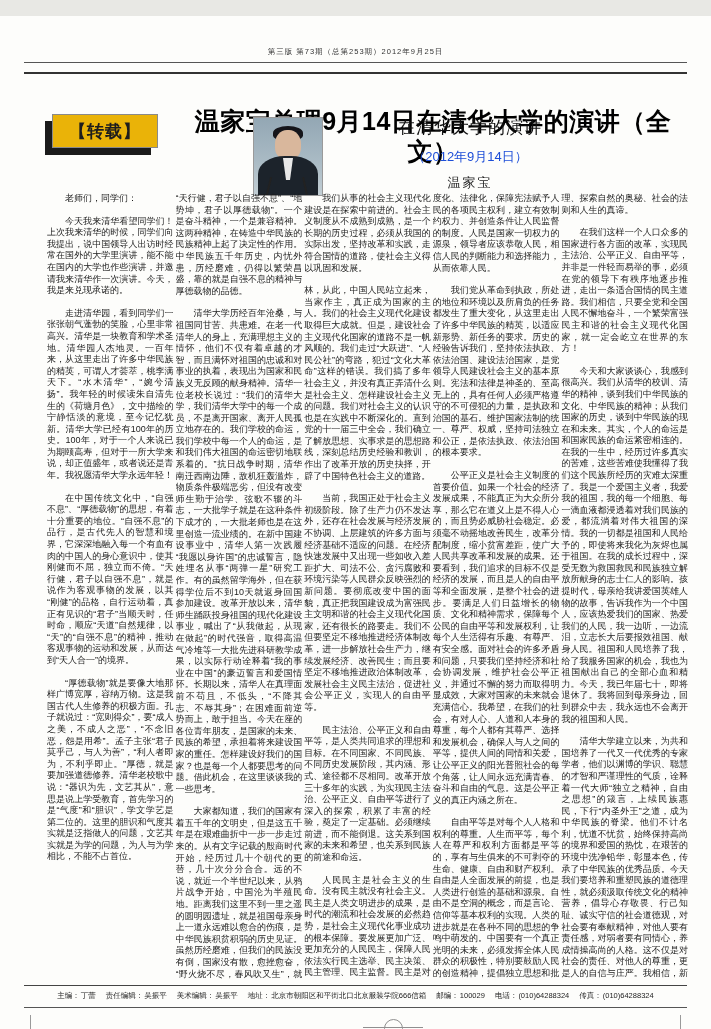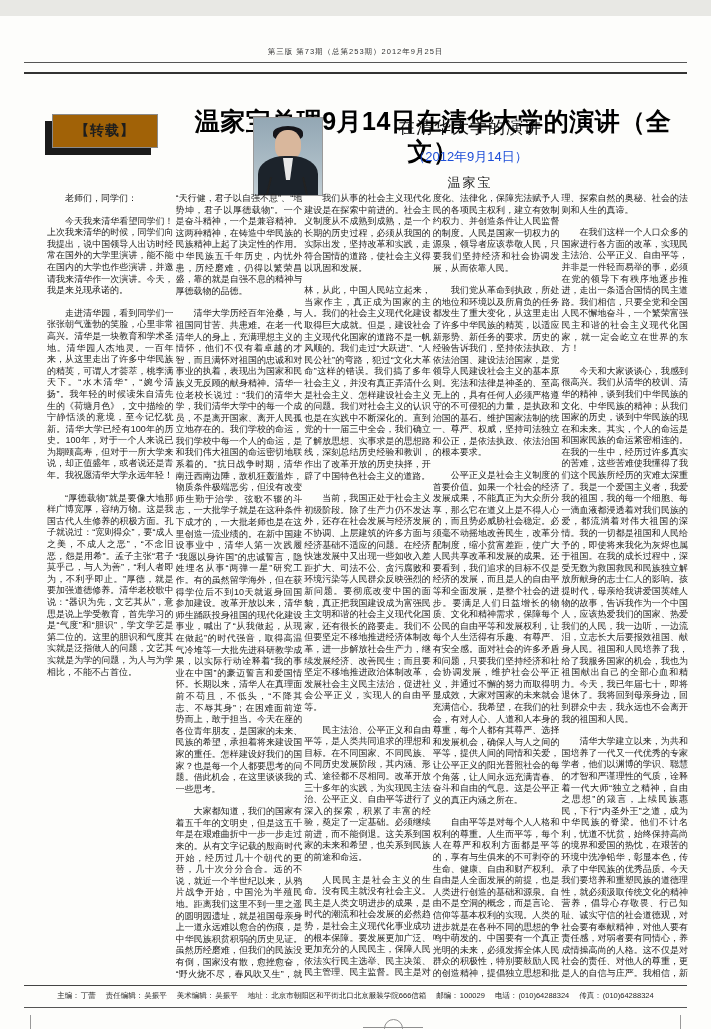--- a/index.html
+++ b/index.html
@@ -11,24 +11,24 @@
   
   .issue-line{
     position:absolute;top:31px;left:0;right:0;text-align:center;
     font-size:7.5px;color:#333;letter-spacing:1px;
   }
   .rule-a{position:absolute;top:46px;left:24px;right:24px;border-top:1px solid #555;}
   .rule-b{position:absolute;top:56px;left:24px;right:24px;border-top:2px solid #333;}
   
   .reprint-tag{
     position:absolute;left:52px;top:98px;width:104px;height:32px;
-    background:#a16207;border:1px solid #8a8a8a;
+    background:#eab308;border:1px solid #8a8a8a;
     box-shadow:-7px 7px 0 #1b1b1b;
     display:flex;align-items:center;justify-content:center;
-    font-size:14px;font-weight:bold;color:#1d1d1d;letter-spacing:1px;
+    font-size:17px;font-weight:bold;color:#1d1d1d;letter-spacing:1px;
   }
   .main-title{
     position:absolute;left:172px;top:90px;width:522px;margin:0;
     text-align:center;font-size:25px;font-weight:bold;color:#000;
     letter-spacing:.5px;line-height:1.2;
   }
   .photo{
     position:absolute;left:253px;top:101px;width:68px;height:77px;
     background:linear-gradient(180deg,#93a7b4 0%,#a9bac4 55%,#c2ced4 100%);
     overflow:hidden;border:1px solid #9a9a9a;
@@ -101,36 +101,37 @@
     <div class="subtitle">在清华大学的演讲</div>
     <div class="dateline">（2012年9月14日）</div>
     <div class="author">温家宝</div>
   </div>
 
   <main class="columns">
       <div class="col">
         <p class="para indent">老师们，同学们：</p>
         <p class="para indent">今天我来清华看望同学们！上次我来清华的时候，同学们向我提出，说中国领导人出访时经常在国外的大学里演讲，能不能在国内的大学也作些演讲，并邀请我来清华作一次演讲。今天，我是来兑现承诺的。</p>
         <p class="para indent">走进清华园，看到同学们一张张朝气蓬勃的笑脸，心里非常高兴。清华是一块教育和学术圣地。清华园人杰地灵。一百年来，从这里走出了许多中华民族的精英，可谓人才荟萃，桃李满天下。“水木清华”，“婉兮清扬”。我年轻的时候读朱自清先生的《荷塘月色》，文中描绘的宁静恬淡的意境，至今记忆犹新。清华大学已经有100年的历史。100年，对于一个人来说已为期颐高寿，但对于一所大学来说，却正值盛年，或者说还是青年。我祝愿清华大学永远年轻！</p>
+        <p class="para indent">在中国传统文化中，“自强不息”、“厚德载物”的思想，有着十分重要的地位。“自强不息”的品行，是古代先人的智慧和境界，它深深地融入每一个有血有肉的中国人的身心意识中，使其刚健而不屈，独立而不倚。“天行健，君子以自强不息”，就是说作为客观事物的发展，以其“刚健”的品格，自行运动着，真正有见识的“君子”当顺天时，任时命，顺应“天道”自然规律，以“天”的“自强不息”的精神，推动客观事物的运动和发展，从而达到“天人合一”的境界。</p>
         <p class="para indent">“厚德载物”就是要像大地那样广博宽厚，容纳万物。这是我国古代人生修养的积极方面。孔子就说过：“宽则得众”，要“成人之美，不成人之恶”，“不念旧恶，怨是用希”。孟子主张“君子莫乎己，与人为善”，“利人者即为，不利乎即止。”厚德，就是要加强道德修养。清华老校歌中说：“器识为先，文艺其从”，意思是说上学受教育，首先学习的是“气度”和“胆识”，学文学艺是第二位的。这里的胆识和气度其实就是泛指做人的问题，文艺其实就是为学的问题，为人与为学相比，不能不占首位。</p>
       </div>
       <div class="col">
         <p class="para">“天行健，君子以自强不息”、“地势坤，君子以厚德载物”。一个是奋斗精神，一个是兼容精神。这两种精神，在铸造中华民族的民族精神上起了决定性的作用。中华民族五千年历史，内忧外患，历经磨难，仍得以繁荣昌盛，靠的就是自强不息的精神与厚德载物的品德。</p>
         <p class="para indent">清华大学历经百年沧桑，与祖国同甘苦、共患难。在老一代清华人的身上，充满理想主义的情怀，他们不仅有着卓越的才智，而且满怀对祖国的忠诚和对事业的执着，表现出为国家和民族义无反顾的献身精神。清华一位老校长说过：“我们的清华大学，我们清华大学中的每一个成员，不是离开国家、离开人民孤立地存在的。我们学校的命运，我们学校中每一个人的命运，是和我们伟大祖国的命运密切地联系着的。”抗日战争时期，清华南迁西南边陲，敌机狂轰滥炸，物质条件极端恶劣，但没有改变师生勤于治学、弦歌不辍的斗志，一大批学子就是在这种条件下成才的，一大批老师也是在这里创造一流业绩的。在新中国建设事业中，清华人第一次践履“我愿以身许国”的忠诚誓言，隐姓埋名从事“两弹一星”研究工作。有的虽然留学海外，但在获得学位后不到10天就返身回国参加建设。改革开放以来，清华师生踊跃投身祖国的现代化建设事业，喊出了“从我做起，从现在做起”的时代强音，取得高温气冷堆等一大批先进科研教学成果，以实际行动诠释着“我的事业在中国”的豪迈誓言和爱国情怀。长期以来，清华人在真理面前不苟且，不低头，“不降其志、不辱其身”；在困难面前逆势而上，敢于担当。今天在座的各位青年朋友，是国家的未来、民族的希望，承担着将来建设国家的重任。怎样建设好我们的国家？也是每一个人都要思考的问题。借此机会，在这里谈谈我的一些思考。</p>
         <p class="para indent">大家都知道，我们的国家有着五千年的文明史，但是这五千年是在艰难曲折中一步一步走过来的。从有文字记载的殷商时代开始，经历过几十个朝代的更替，几十次分分合合。远的不说，就近一个半世纪以来，从鸦片战争开始，中国沦为半殖民地。距离我们这里不到一里之遥的圆明园遗址，就是祖国母亲身上一道永远难以愈合的伤痕，是中华民族积贫积弱的历史见证。虽然历经磨难，但我们的民族没有倒，国家没有散，愈挫愈奋，“野火烧不尽，春风吹又生”，就是因为我们有着“自强不息，厚德载物”的伟大民族精神。新中国的建立，彻底结束了帝国主义、殖民主义势力奴役中国各族人民的历史，实现了国家的统一，使中华民族一洗百年来所蒙受的奇耻大辱而自立于世界民族之</p>
       </div>
       <div class="col">
         <p class="para indent">我们从事的社会主义现代化建设是在探索中前进的。社会主义制度从不成熟到成熟，是一个长期的历史过程，必须从我国的实际出发，坚持改革和实践，走符合国情的道路，使社会主义得以巩固和发展。</p>
         <p class="para">林，从此，中国人民站立起来，当家作主，真正成为国家的主人。我们的社会主义现代化建设取得巨大成就。但是，建设社会主义现代化国家的道路不是一帆风顺的。我们走过“大跃进”、“人民公社”的弯路，犯过“文化大革命”这样的错误。我们搞了多年社会主义，并没有真正弄清什么是社会主义、怎样建设社会主义的问题。我们对社会主义的认识也是在实践中不断深化的。直到党的十一届三中全会，我们确立了解放思想、实事求是的思想路线，深刻总结历史经验和教训，作出了改革开放的历史抉择，开辟了中国特色社会主义的道路。</p>
         <p class="para indent">当前，我国正处于社会主义初级阶段。除了生产力仍不发达外，还存在社会发展与经济发展不协调、上层建筑的许多方面与经济基础不适应的问题。在经济快速发展中又出现一些如收入差距扩大、司法不公、贪污腐败和环境污染等人民群众反映强烈的新问题。要彻底改变中国的面貌，真正把我国建设成为富强民主文明和谐的社会主义现代化国家，还有很长的路要走。我们不但要坚定不移地推进经济体制改革，进一步解放社会生产力，继续发展经济、改善民生；而且要坚定不移地推进政治体制改革，发展社会主义民主法治，促进社会公平正义，实现人的自由平等。</p>
         <p class="para indent">民主法治、公平正义和自由平等，是人类共同追求的理想和目标。在不同国家、不同民族、不同历史发展阶段，其内涵、形式、途径都不尽相同。改革开放三十多年的实践，为实现民主法治、公平正义、自由平等进行了深入的探索，积累了丰富的经验，奠定了一定基础。必须继续前进，而不能倒退。这关系到国家的未来和希望，也关系到民族的前途和命运。</p>
         <p class="para indent">人民民主是社会主义的生命。没有民主就没有社会主义。民主是人类文明进步的成果，是时代的潮流和社会发展的必然趋势，是社会主义现代化事业成功的根本保障。要发展更加广泛、更加充分的人民民主，保障人民依法实行民主选举、民主决策、民主管理、民主监督。民主是对权力的监督和制约。任何政府如果不加以监督，任何权力如果不加以制约，都会蜕变和腐化，绝对的权力产生绝对的腐败。我们之所以发展民主、健全法制，就是要把党内民主和国家政治生活的民主加以制</p>
       </div>
       <div class="col">
-        <p class="para">度化、法律化，保障宪法赋予人民的各项民主权利，建立有效制约权力、并创造条件让人民监督的制度。人民是国家一切权力的源泉，领导者应该恭敬人民，只要我们坚持经济和社会协调发展，从而依靠人民。</p>
+        <p class="para">度化、法律化，保障宪法赋予人民的各项民主权利，建立有效制约权力、并创造条件让人民监督的制度。人民是国家一切权力的源泉，领导者应该恭敬人民，相信人民的判断能力和选择能力，从而依靠人民。</p>
         <p class="para indent">我们党从革命到执政，所处的地位和环境以及所肩负的任务都发生了重大变化，从这里走出了许多中华民族的精英，以适应新形势、新任务的要求。历史的经验告诉我们，坚持依法执政、依法治国、建设法治国家，是党领导人民建设社会主义的基本原则。宪法和法律是神圣的、至高无上的，具有任何人必须严格遵守的不可侵犯的力量，是执政和治国的基石。维护国家法制的统一、尊严、权威，坚持司法独立和公正，是依法执政、依法治国的根本要求。</p>
         <p class="para indent">公平正义是社会主义制度的首要价值。如果一个社会的经济发展成果，不能真正为大众所分享，那么它在道义上是不得人心的，而且势必威胁社会稳定。必须毫不动摇地改善民生，改革分配制度，缩小贫富差距，使广大人民共享改革和发展的成果。还要看到，我们追求的目标不仅是经济的发展，而且是人的自由平等和全面发展，是整个社会的进步。要满足人们日益增长的物质、文化和精神需求，保障每个公民的自由平等和发展权利，让每个人生活得有乐趣、有尊严、有安全感。面对社会的许多矛盾和问题，只要我们坚持经济和社会协调发展，维护社会公平正义，并通过不懈的努力而取得明显成效，大家对国家的未来就会充满信心。我希望，在我们的社会，有对人心、人道和人本身的尊重，每个人都有其尊严、选择和发展机会，确保人与人之间的平等，提供人间的同情和关爱，让公平正义的阳光普照社会的每个角落，让人间永远充满青春、奋斗和自由的气息。这是公平正义的真正内涵之所在。</p>
         <p class="para indent">自由平等是对每个人人格和权利的尊重。人生而平等，每个人在尊严和权利方面都是平等的，享有与生俱来的不可剥夺的生命、健康、自由和财产权利。自由是人全面发展的前提，也是人类进行创造的基础和源泉。自由不是空洞的概念，而是言论、信仰等基本权利的实现。人类的进步就是在各种不同的思想的争鸣中萌发的。中国要有一个真正光明的未来，必须发挥全体人民群众的积极性，特别要鼓励人民的创造精神，提倡独立思想和批判思维。社会活力和凝聚力来自社会成员的主动性和创造性，来自社会文化的“个性化”，来自崇尚理性、尊重科学的精神，来自国民教育的普及。要创造更加平等宽松的政治环境和更加自由的学术氛围，让人民追求真</p>
       </div>
       <div class="col">
         <p class="para">理、探索自然的奥秘、社会的法则和人生的真谛。</p>
         <p class="para indent">在我们这样一个人口众多的国家进行各方面的改革，实现民主法治、公平正义、自由平等，并非是一件轻而易举的事，必须在党的领导下有秩序地逐步推进，走出一条适合国情的民主道路。我们相信，只要全党和全国人民不懈地奋斗，一个繁荣富强民主和谐的社会主义现代化国家，就一定会屹立在世界的东方！</p>
         <p class="para indent">今天和大家谈谈心，我感到很高兴。我们从清华的校训、清华的精神，谈到我们中华民族的文化、中华民族的精神；从我们国家的历史，谈到中华民族的现在和未来。其实，个人的命运是和国家民族的命运紧密相连的。在我的一生中，经历过许多真实的苦难，这些苦难使我懂得了我们这个民族所经历的灾难太深重了。我是一个爱国主义者，我爱我的祖国，我的每一个细胞、每一滴血液都浸透着对我们民族的爱，都流淌着对伟大祖国的深情。我的一切都是祖国和人民给予的，即使将来我化为灰烬也属于祖国。在我的成长过程中，深受无数为救国救民和民族独立解放所献身的志士仁人的影响。孩提时代，母亲给我讲爱国英雄人物的故事，告诉我作为一个中国人，应该热爱我们的国家、热爱我们的人民，我一边听，一边流泪，立志长大后要报效祖国、献身人民。祖国和人民培养了我，给了我服务国家的机会，我也为祖国献出自己的全部心血和精力。今天，我已年届七十，即将退休了。我将回到母亲身边，回到群众中去，我永远也不会离开我的祖国和人民。</p>
         <p class="para indent">清华大学建立以来，为共和国培养了一代又一代优秀的专家学者，他们以渊博的学识、聪慧的才智和严谨理性的气质，诠释着一代大师“独立之精神，自由之思想”的箴言，上续民族惠民，下行“内圣外王”之道，成为中华民族的脊梁。他们不计名利，忧道不忧贫，始终保持高尚的境界和爱国的热忱，在艰苦的环境中洗净铅华，彰显本色，传承了中华民族的优秀品质。今天我们要培养和重塑民族的道德理性，就必须汲取传统文化的精神营养，倡导心存敬畏、行己知耻、诚实守信的社会道德观，对社会要有奉献精神，对他人要有责任感，对弱者要有同情心，养成情操高尚的人格。这不仅是对社会的责任、对他人的尊重，更是人的自信与庄严。我相信，新一代清华人一定会牢记“自强不息，厚德载物”的校训，大力弘扬清华精神，努力学习，勤奋成才，将来为祖国的现代化建设作出更大的贡献，谱写清华大学更加辉煌的篇章！</p>
       </div>

